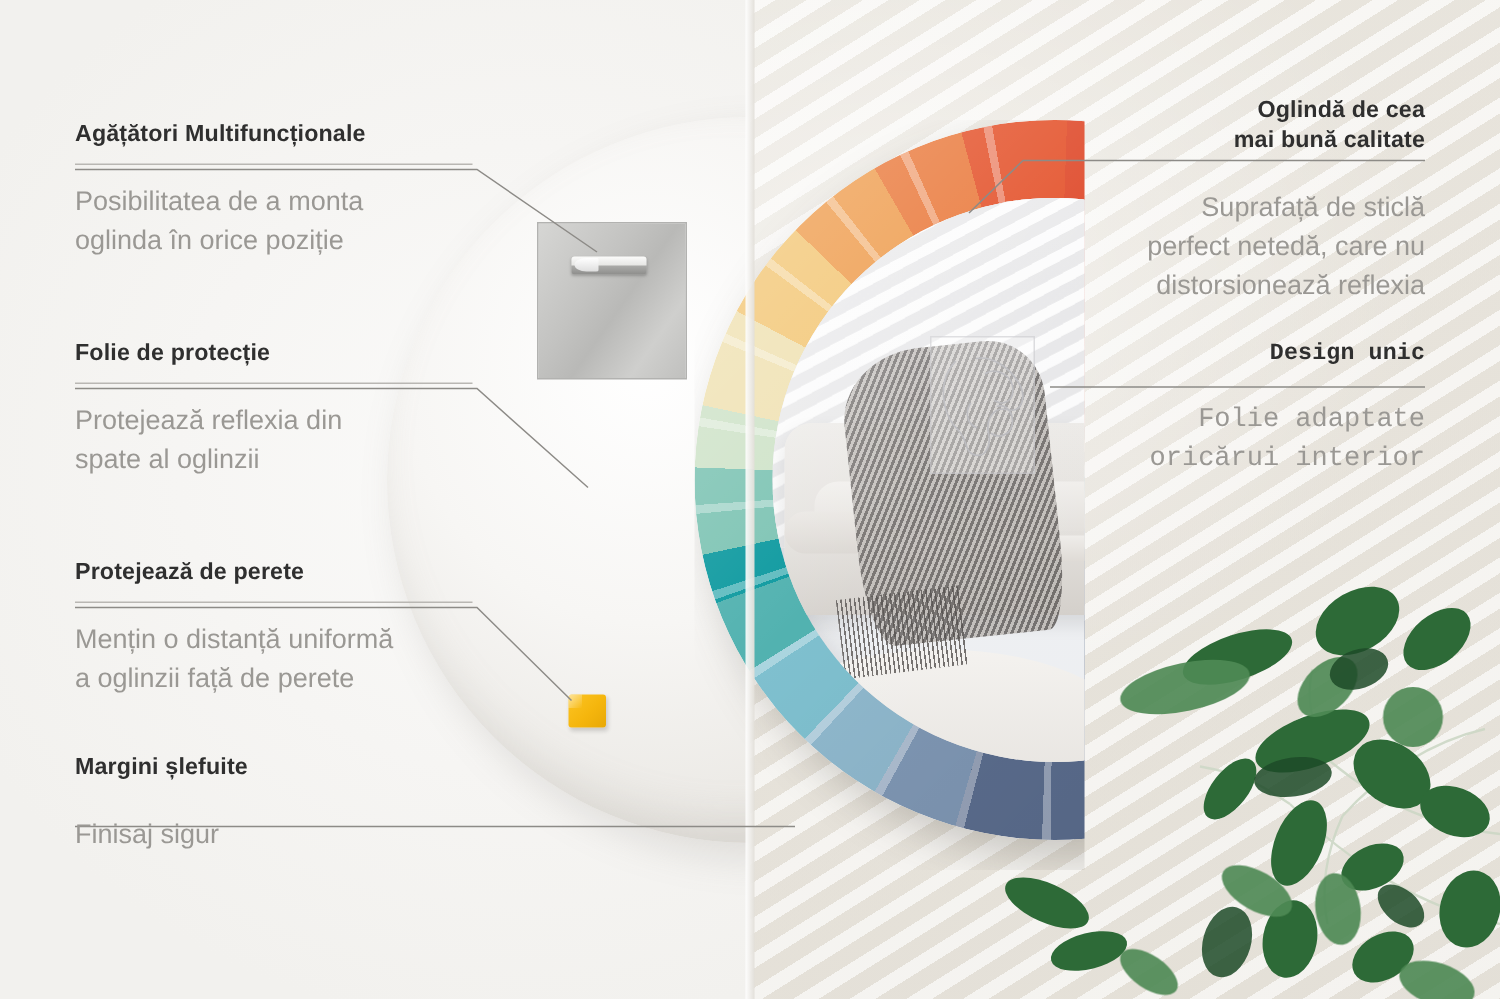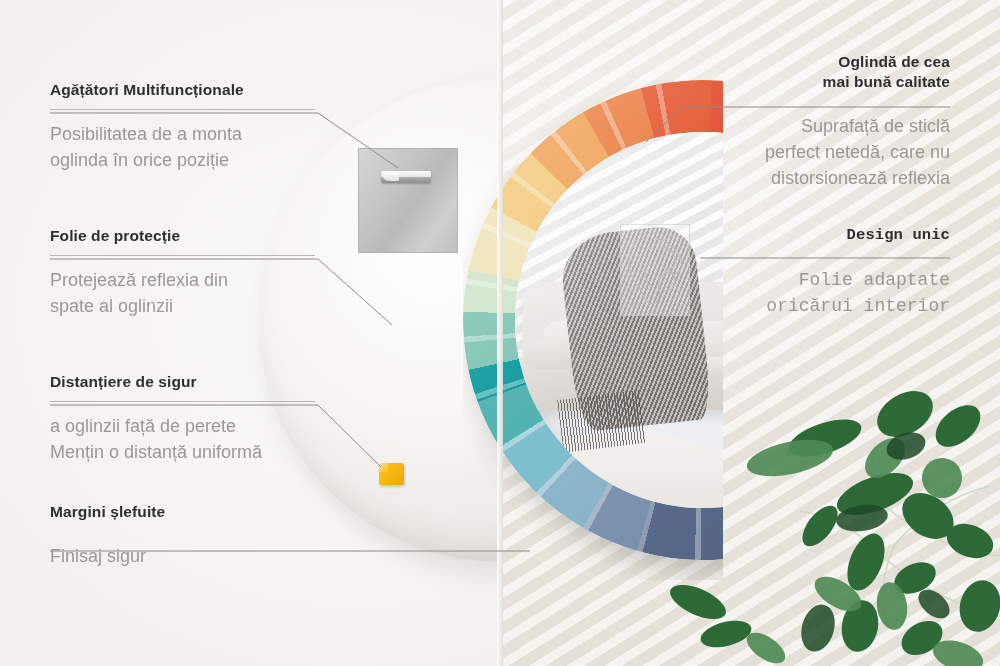--- a/index.html
+++ b/index.html
@@ -348,37 +348,37 @@
   <div class="callout left" style="left:50px; top:226px; width:265px;">
     <div class="c-title">Folie de protecție</div>
     <div class="c-rule"></div>
     <div class="c-body">
       <div>Protejează reflexia din</div>
       <div>spate al oglinzii</div>
     </div>
   </div>
 
   <div class="callout left" style="left:50px; top:372px; width:265px;">
-    <div class="c-title">Distanțiere de sigur</div>
+    <div class="c-title">Protejează de perete</div>
     <div class="c-rule"></div>
     <div class="c-body">
+      <div>Mențin o distanță uniformă</div>
       <div>a oglinzii față de perete</div>
-      <div>Mențin o distanță uniformă</div>
     </div>
   </div>
 
   <div class="callout left" style="left:50px; top:502px; width:480px;">
     <div class="c-title">Margini șlefuite</div>
     <div class="c-rule" style="background:transparent;"></div>
     <div class="c-body">
       <div>Finisaj sigur</div>
     </div>
   </div>
 
-  <div class="callout right" style="left:685px; top:52px; width:265px;">
+  <div class="callout right" style="left:685px; top:64px; width:265px;">
     <div class="c-title">
       <div>Oglindă de cea</div>
       <div>mai bună calitate</div>
     </div>
     <div class="c-rule" style="background:transparent;"></div>
     <div class="c-body">
       <div>Suprafață de sticlă</div>
       <div>perfect netedă, care nu</div>
       <div>distorsionează reflexia</div>
     </div>

